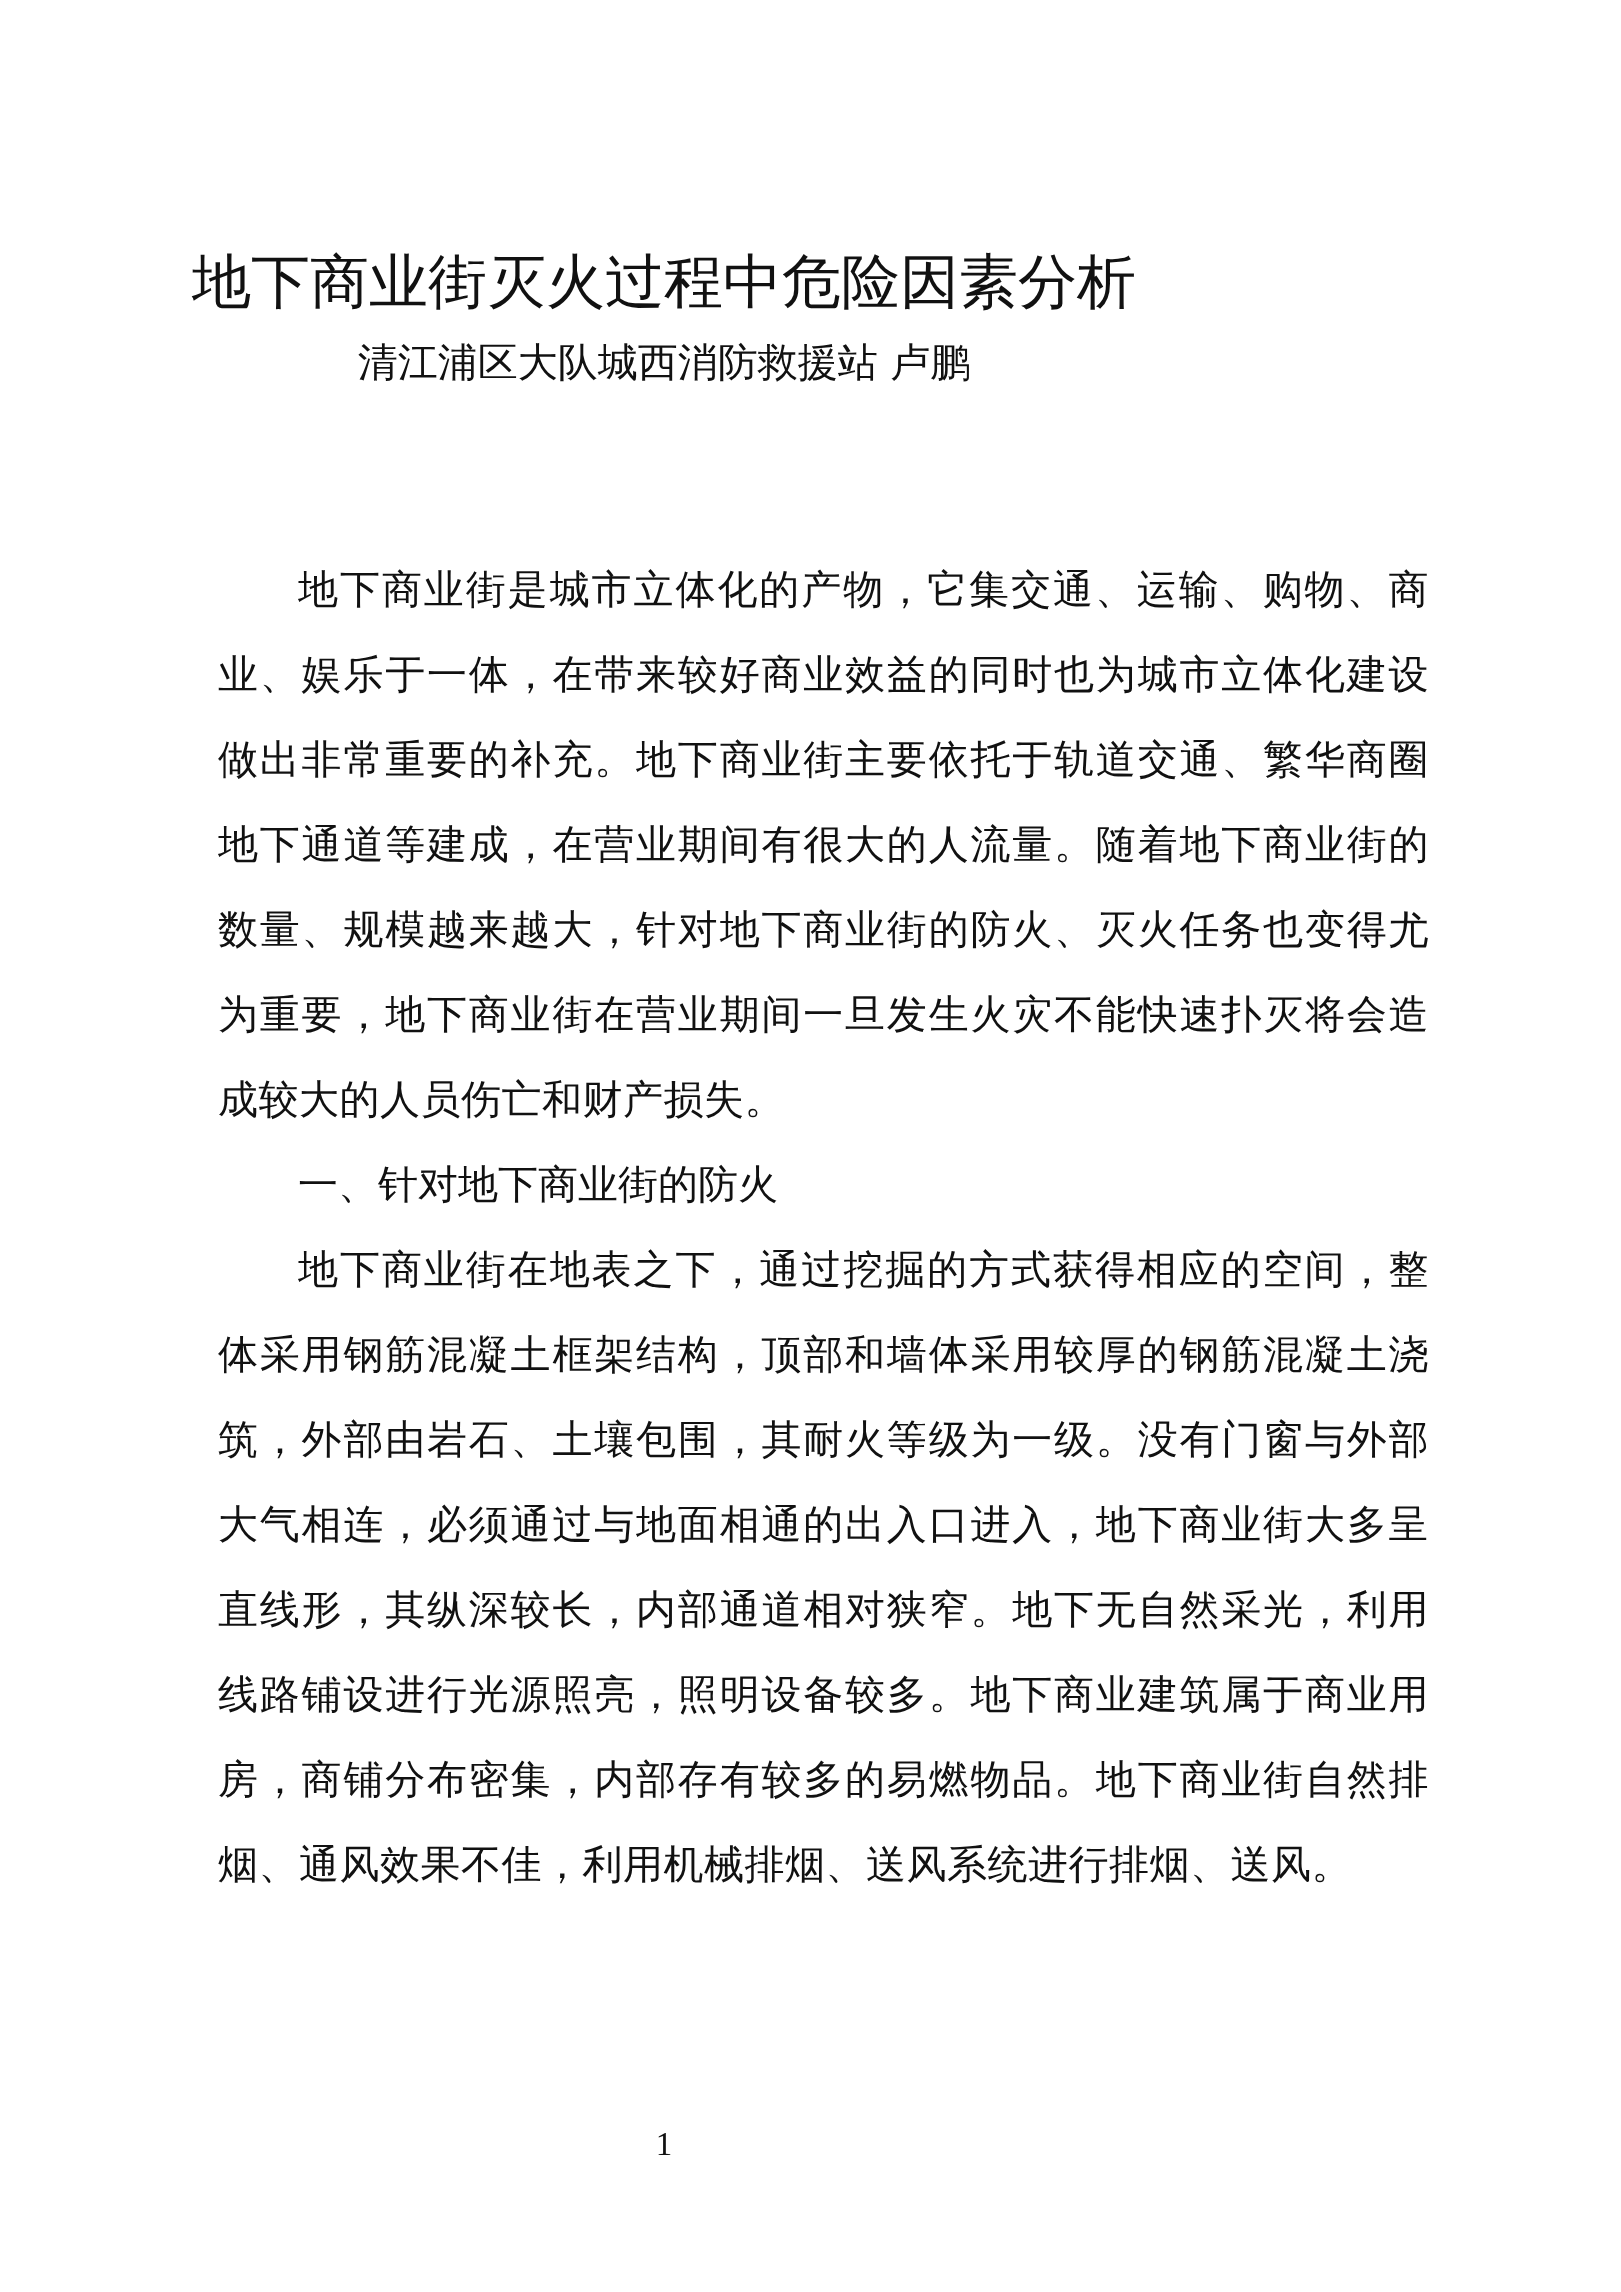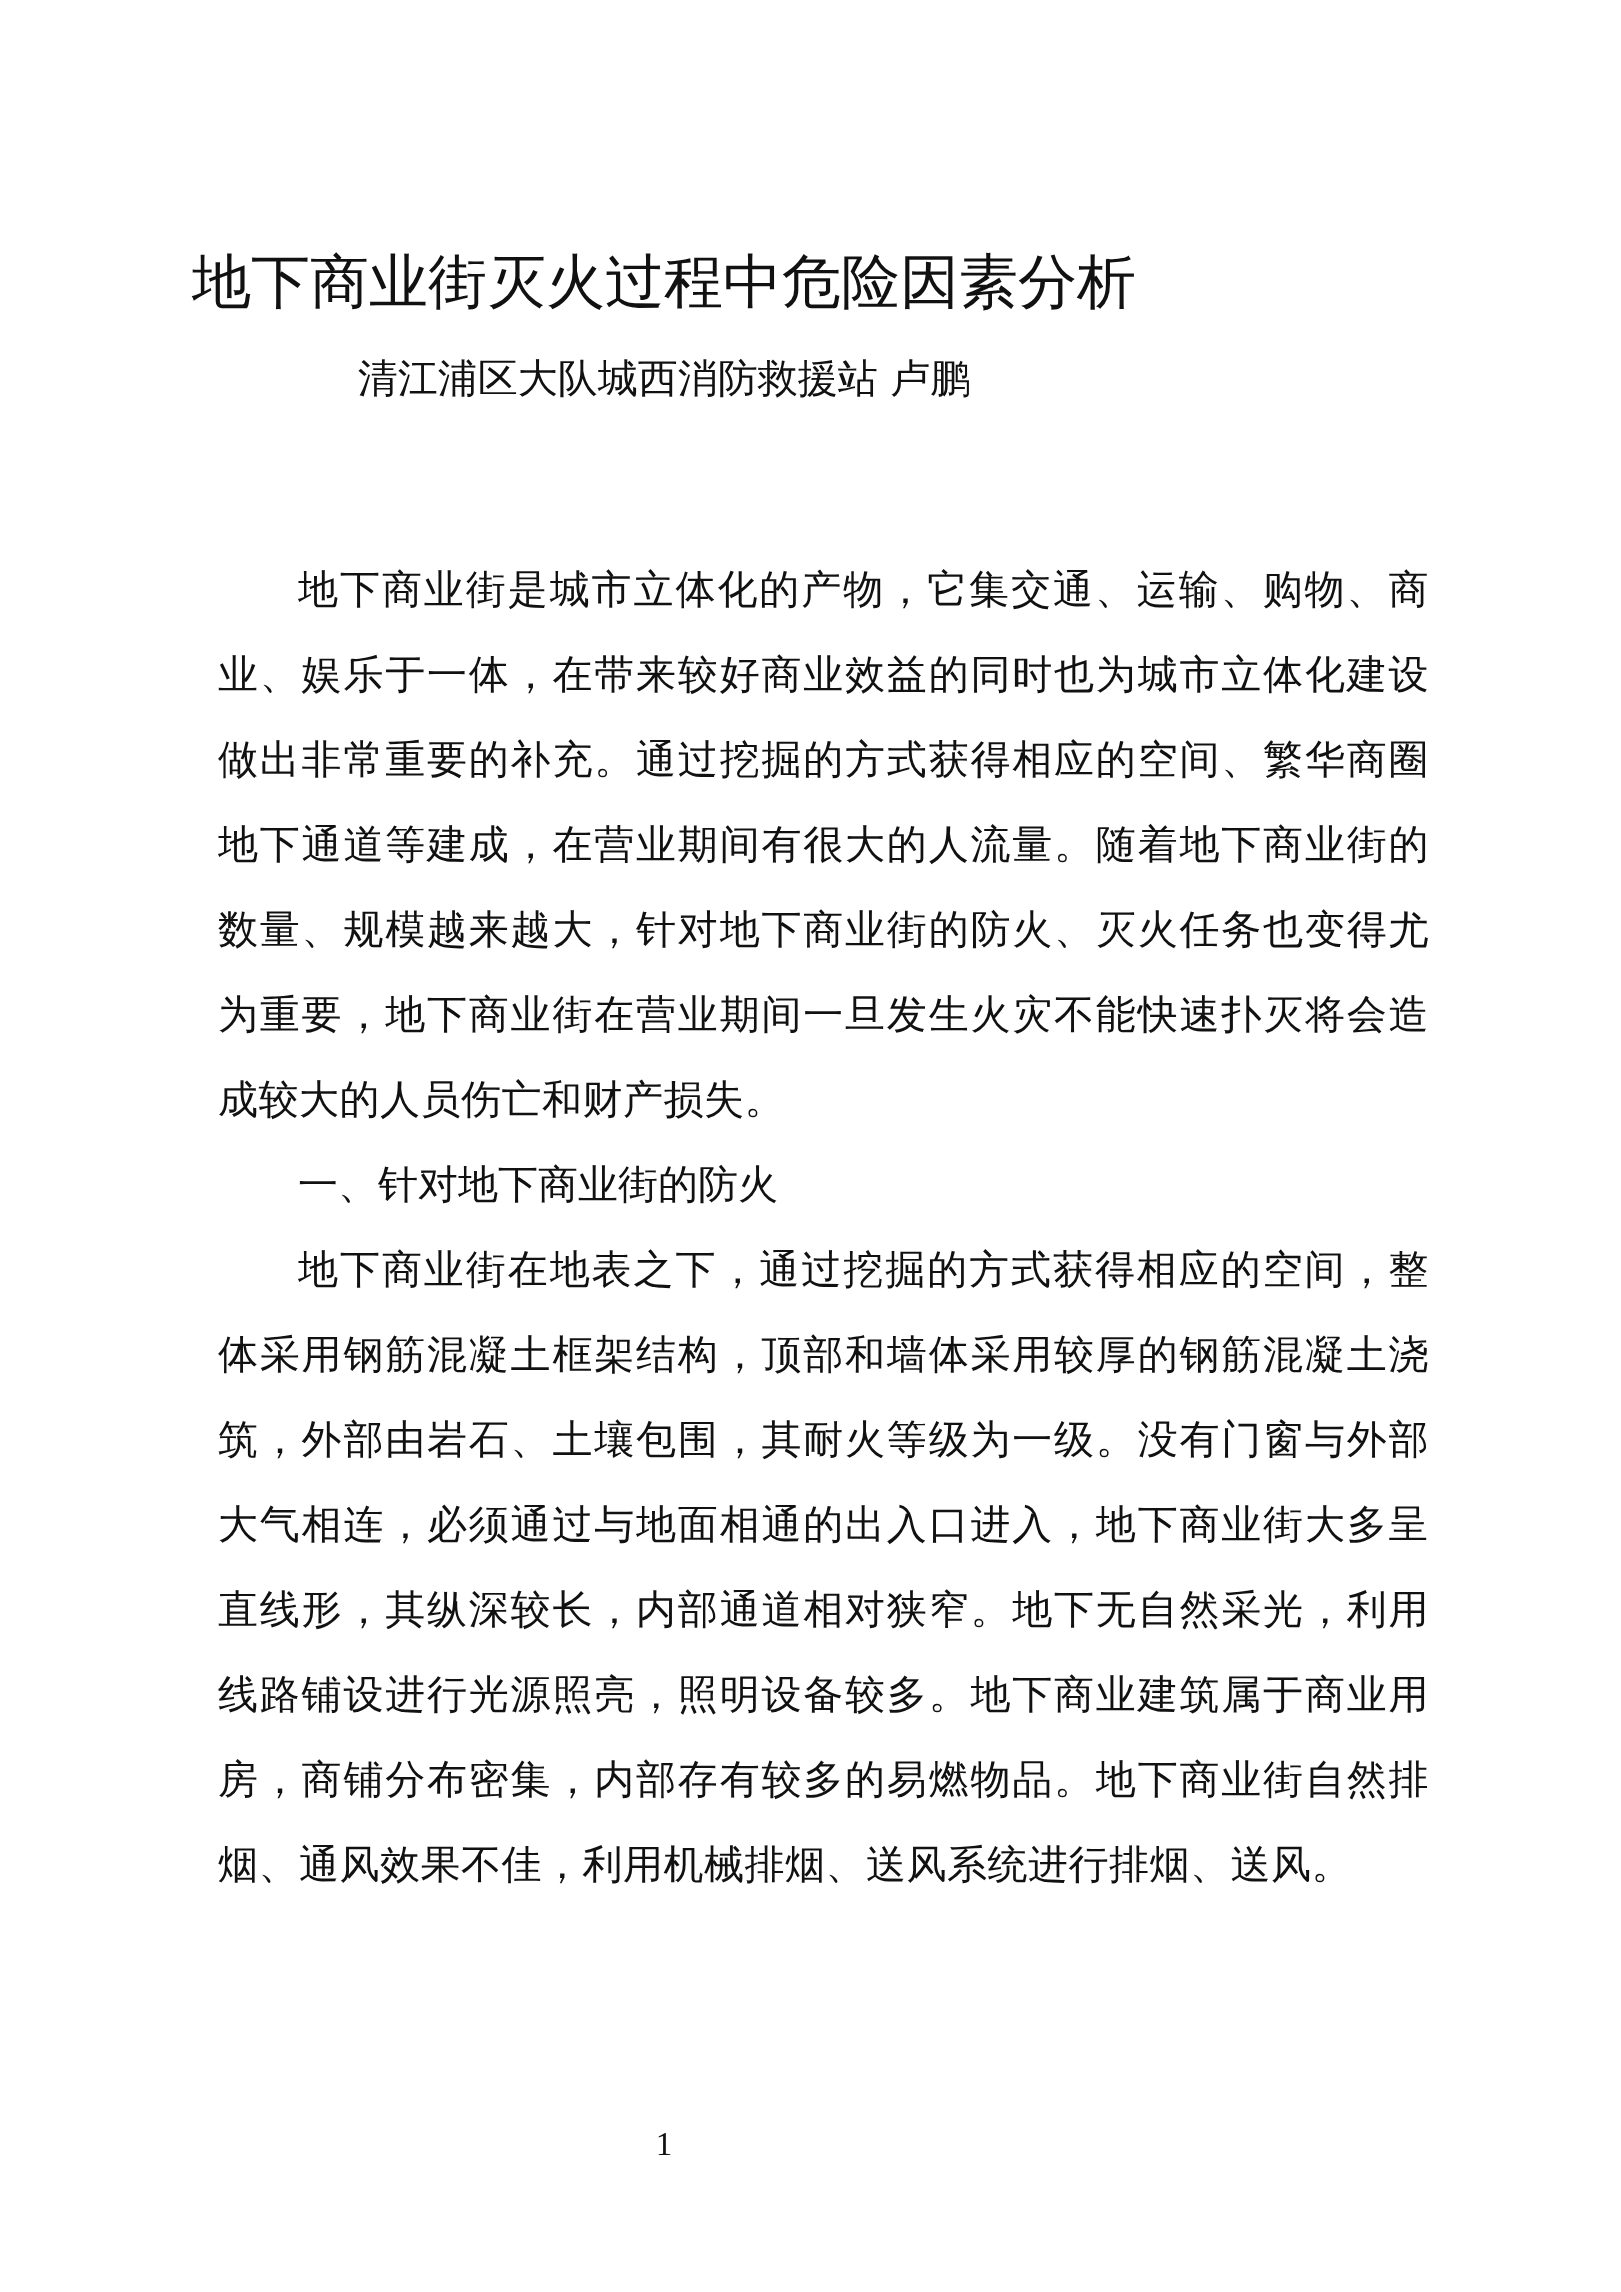--- a/index.html
+++ b/index.html
@@ -32,21 +32,21 @@
       letter-spacing: 0px;
       margin: 0;
     }
     .author {
       position: absolute;
       left: 0; right: 0;
       top: 333px;
       text-align: center;
       font-size: 40px;
       line-height: 59px;
-      margin: 16px;
+      margin: 0;
     }
     .note {
       position: absolute;
       left: 0; right: 0;
       top: 420px;
       text-align: center;
       font-size: 40px;
       line-height: 59px;
       margin: 0;
     }
@@ -88,21 +88,21 @@
 <body>
 
 <div class="page">
 
   <h1 class="title">地下商业街灭火过程中危险因素分析</h1>
 
   <p class="author">清江浦区大队城西消防救援站 卢鹏</p>
 
 
   <div class="body">
-    <p class="para">地下商业街是城市立体化的产物，它集交通、运输、购物、商业、娱乐于一体，在带来较好商业效益的同时也为城市立体化建设做出非常重要的补充。通过挖掘的方式获得相应的空间、繁华商圈地下通道等建成，在营业期间有很大的人流量。随着地下商业街的数量、规模越来越大，针对地下商业街的防火、灭火任务也变得尤为重要，地下商业街在营业期间一旦发生火灾不能快速扑灭将会造成较大的人员伤亡和财产损失。</p>
+    <p class="para">地下商业街是城市立体化的产物，它集交通、运输、购物、商业、娱乐于一体，在带来较好商业效益的同时也为城市立体化建设做出非常重要的补充。地下商业街主要依托于轨道交通、繁华商圈地下通道等建成，在营业期间有很大的人流量。随着地下商业街的数量、规模越来越大，针对地下商业街的防火、灭火任务也变得尤为重要，地下商业街在营业期间一旦发生火灾不能快速扑灭将会造成较大的人员伤亡和财产损失。</p>
 
     <h2 class="heading">一、针对地下商业街的防火</h2>
 
     <p class="para">地下商业街在地表之下，通过挖掘的方式获得相应的空间，整体采用钢筋混凝土框架结构，顶部和墙体采用较厚的钢筋混凝土浇筑，外部由岩石、土壤包围，其耐火等级为一级。没有门窗与外部大气相连，必须通过与地面相通的出入口进入，地下商业街大多呈直线形，其纵深较长，内部通道相对狭窄。地下无自然采光，利用线路铺设进行光源照亮，照明设备较多。地下商业建筑属于商业用房，商铺分布密集，内部存有较多的易燃物品。地下商业街自然排烟、通风效果不佳，利用机械排烟、送风系统进行排烟、送风。</p>
   </div>
 
   <div class="page-number">1</div>
 
 </div>
 

